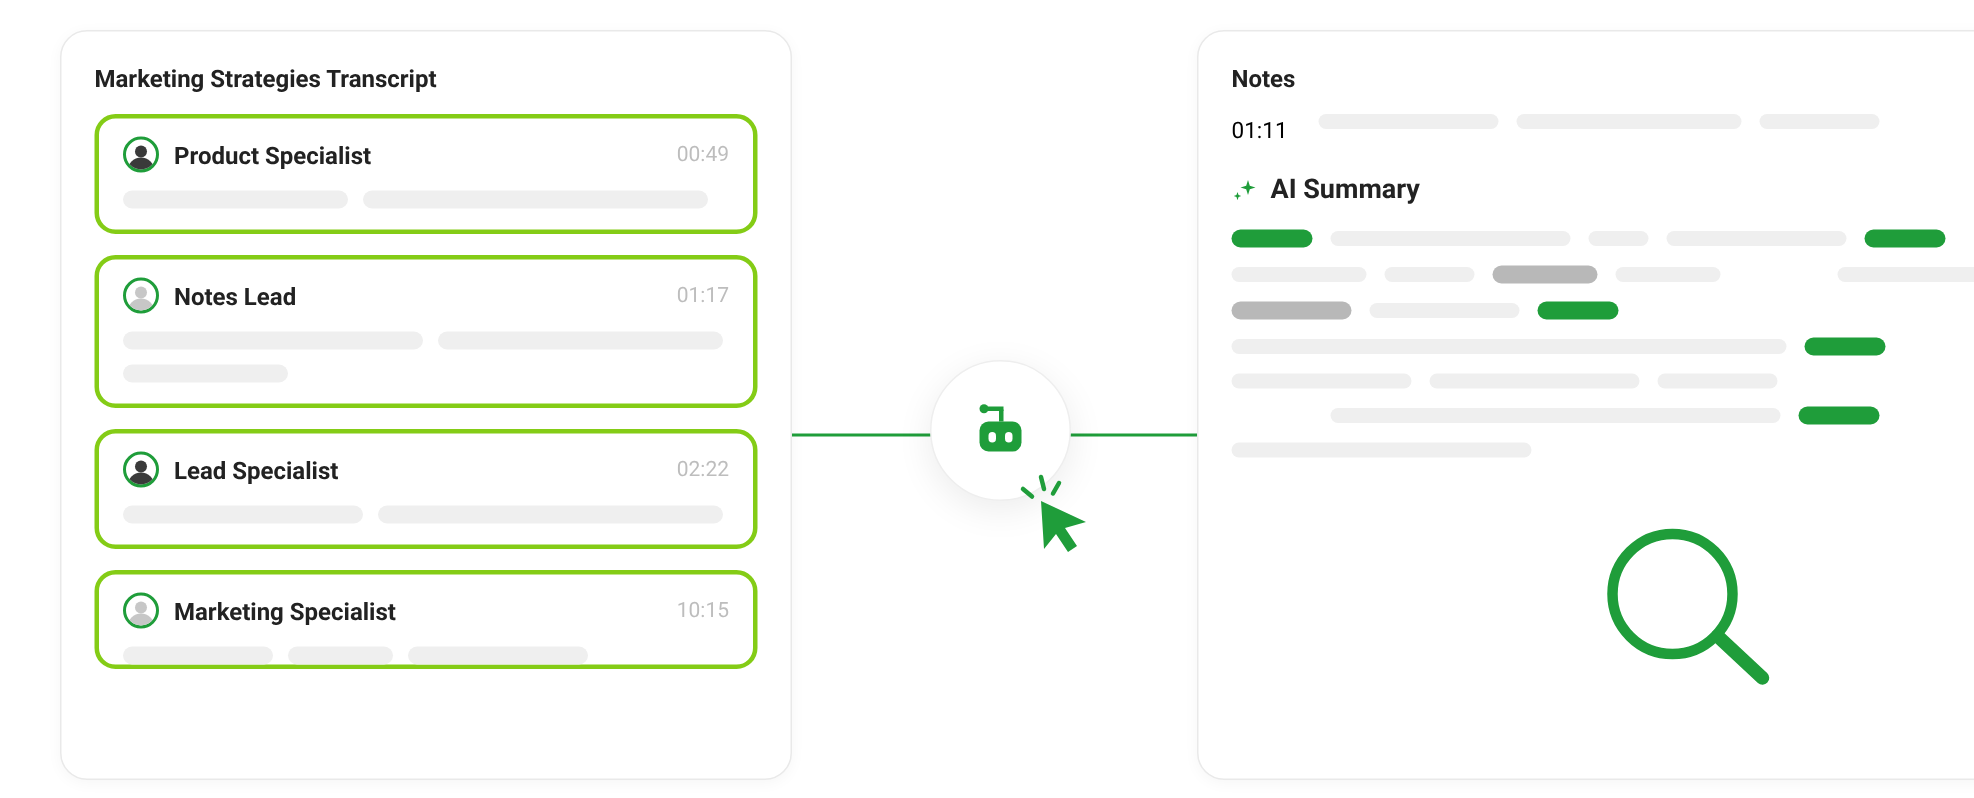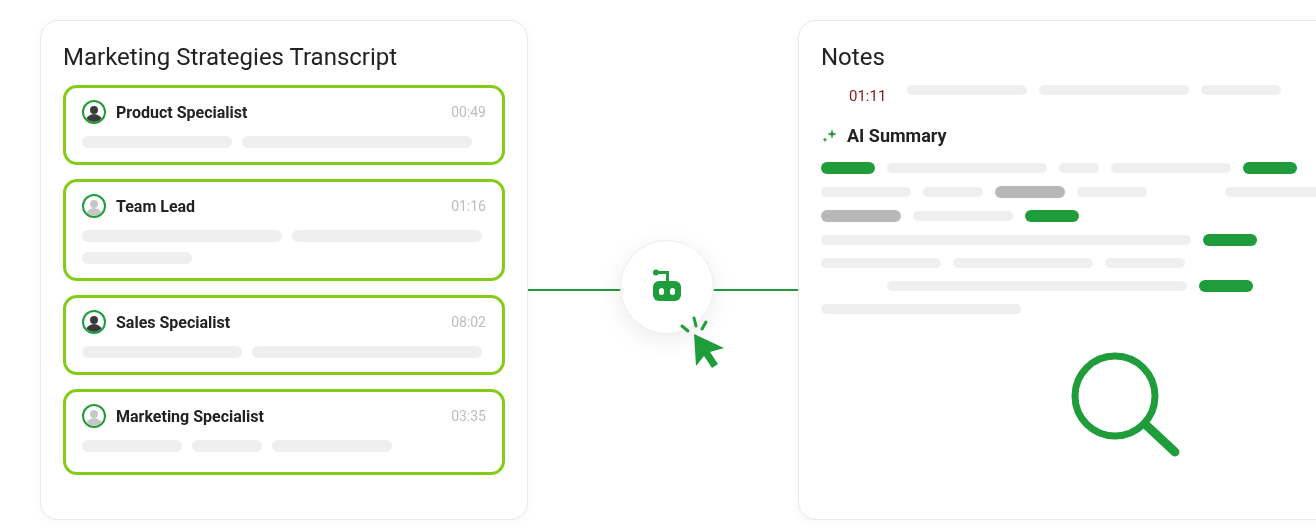--- a/index.html
+++ b/index.html
@@ -19,22 +19,22 @@
     background: #fff;
     border: 1px solid #e9e9e9;
     border-radius: 18px;
     box-shadow: 0 2px 10px rgba(0,0,0,0.04);
     padding: 22px 22px;
   }
   .panel-left  { left: 40px;  top: 20px; width: 488px; height: 500px; }
   .panel-right { left: 798px; top: 20px; width: 584px; height: 500px; overflow: hidden; }
 
   .panel-title {
-    font-size: 24px;
-    font-weight: 400;
+    font-size: 16px;
+    font-weight: 700;
     color: #222;
     margin-bottom: 14px;
   }
 
   
   .t-card {
     border: 3px solid #84cc16;
     border-radius: 14px;
     padding: 12px 16px 14px 16px;
     margin-bottom: 14px;
@@ -78,21 +78,21 @@
     box-shadow: 0 6px 24px rgba(0,0,0,0.08);
     display:flex; align-items:center; justify-content:center;
   }
 
   .cursor-wrap {
     position: absolute; left: 674px; top: 314px;
   }
 
   
   .note-row { display:flex; gap: 18px; margin-bottom: 20px; }
-  .note-time { color:#7f1d1d; font-size: 15px; width: 40px; flex:0 0 auto; padding-top:2px;margin-left:28px; }
+  .note-time { color:#000000; font-size: 15px; width: 40px; flex:0 0 auto; padding-top:2px; }
   .note-body { flex:1; display:flex; flex-wrap:wrap; gap: 10px 12px; }
   .pbar { height: 10px; border-radius: 6px; background: #efefef; }
 
   .ai-title-row { display:flex; align-items:center; gap:8px; margin: 6px 0 16px 0; }
   .ai-title { font-weight:700; font-size:18px; color:#222; }
 
   .sum-body { display:flex; flex-wrap:wrap; gap: 12px 12px; align-items:center; }
   .pill-g { height: 12px; border-radius: 7px; background: #1f9d3a; }
   .pill   { height: 10px; border-radius: 6px; background: #efefef; }
   .pill-d { height: 12px; border-radius: 7px; background: #b8b8b8; }
@@ -116,47 +116,47 @@
       </div>
       <div class="bars">
         <span class="bar" style="width:150px"></span>
         <span class="bar" style="width:230px"></span>
       </div>
     </article>
 
     <article class="t-card">
       <div class="t-head">
         <span class="avatar"></span>
-        <span class="speaker">Team Lead</span>
-        <span class="time">01:16</span>
+        <span class="speaker">Notes Lead</span>
+        <span class="time">01:17</span>
       </div>
       <div class="bars">
         <span class="bar" style="width:200px"></span>
         <span class="bar" style="width:190px"></span>
         <span class="bar" style="width:110px"></span>
       </div>
     </article>
 
     <article class="t-card">
       <div class="t-head">
         <span class="avatar dark"></span>
-        <span class="speaker">Sales Specialist</span>
-        <span class="time">08:02</span>
+        <span class="speaker">Lead Specialist</span>
+        <span class="time">02:22</span>
       </div>
       <div class="bars">
         <span class="bar" style="width:160px"></span>
         <span class="bar" style="width:230px"></span>
       </div>
     </article>
 
-    <article class="t-card" style="padding-bottom:20px">
+    <article class="t-card" style="padding-bottom:0">
       <div class="t-head">
         <span class="avatar"></span>
         <span class="speaker">Marketing Specialist</span>
-        <span class="time">03:35</span>
+        <span class="time">10:15</span>
       </div>
       <div class="bars">
         <span class="bar" style="width:100px"></span>
         <span class="bar" style="width:70px"></span>
         <span class="bar" style="width:120px"></span>
       </div>
     </article>
   </section>
 
   <div class="connector l"></div>

